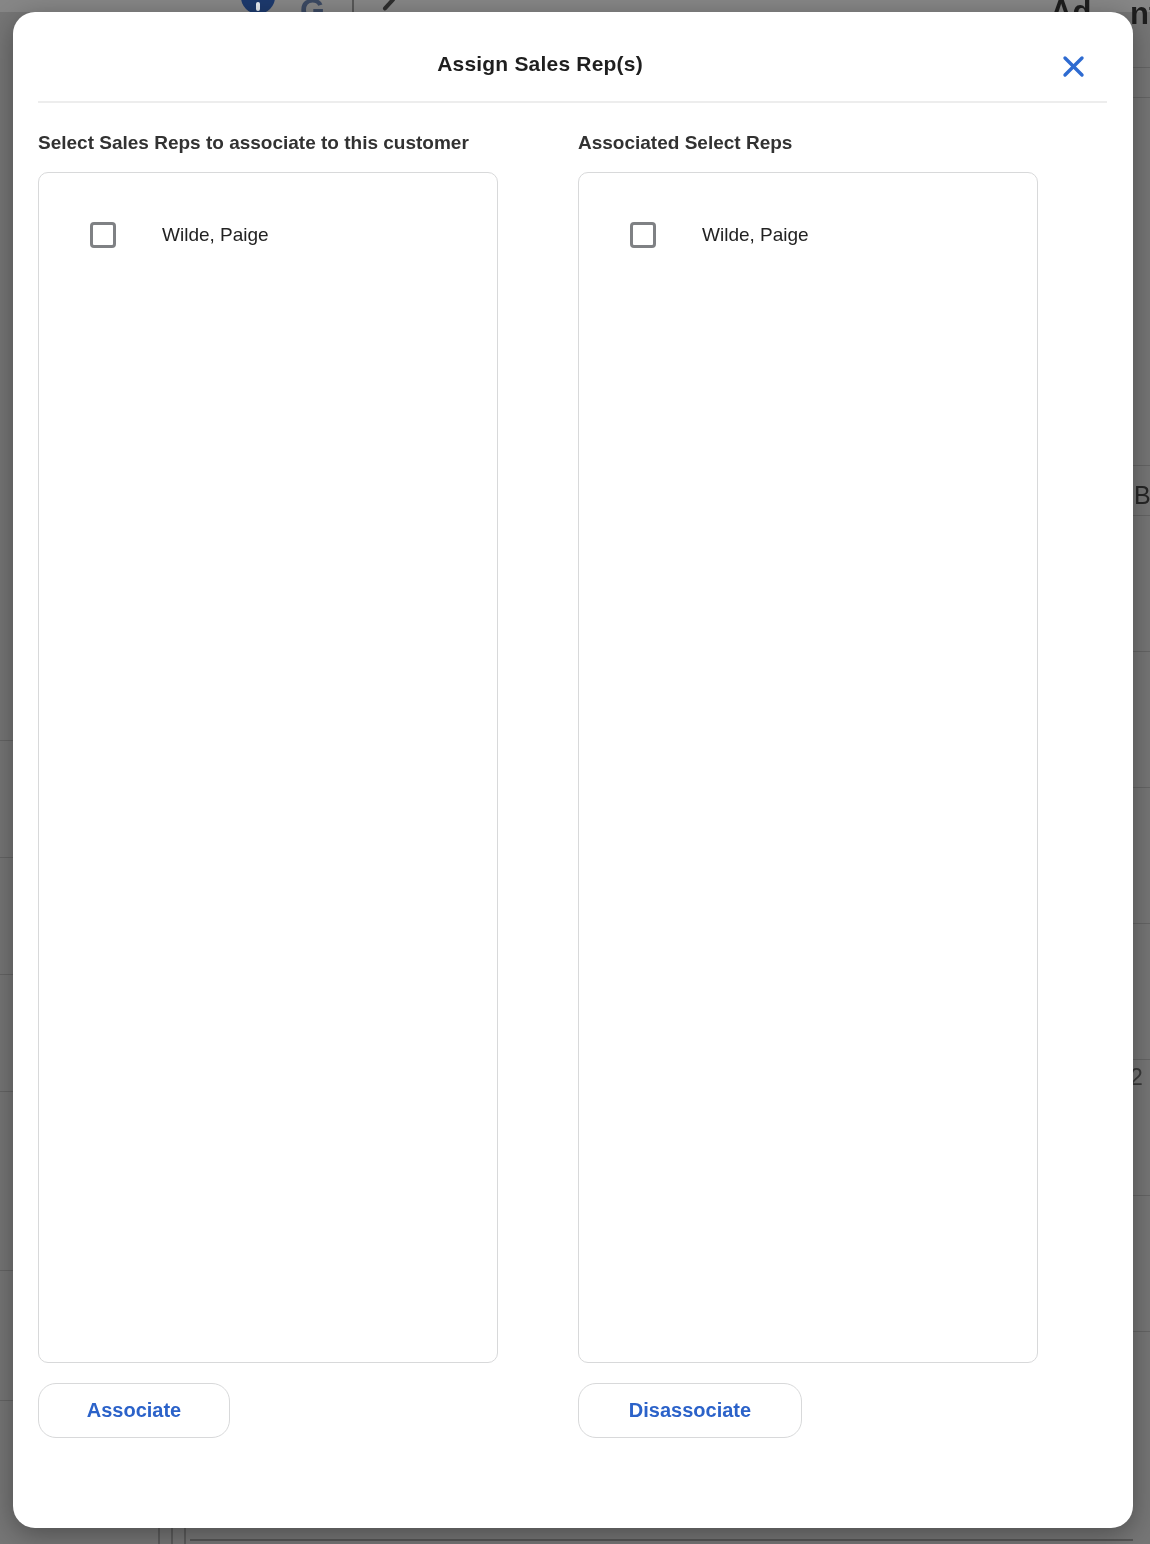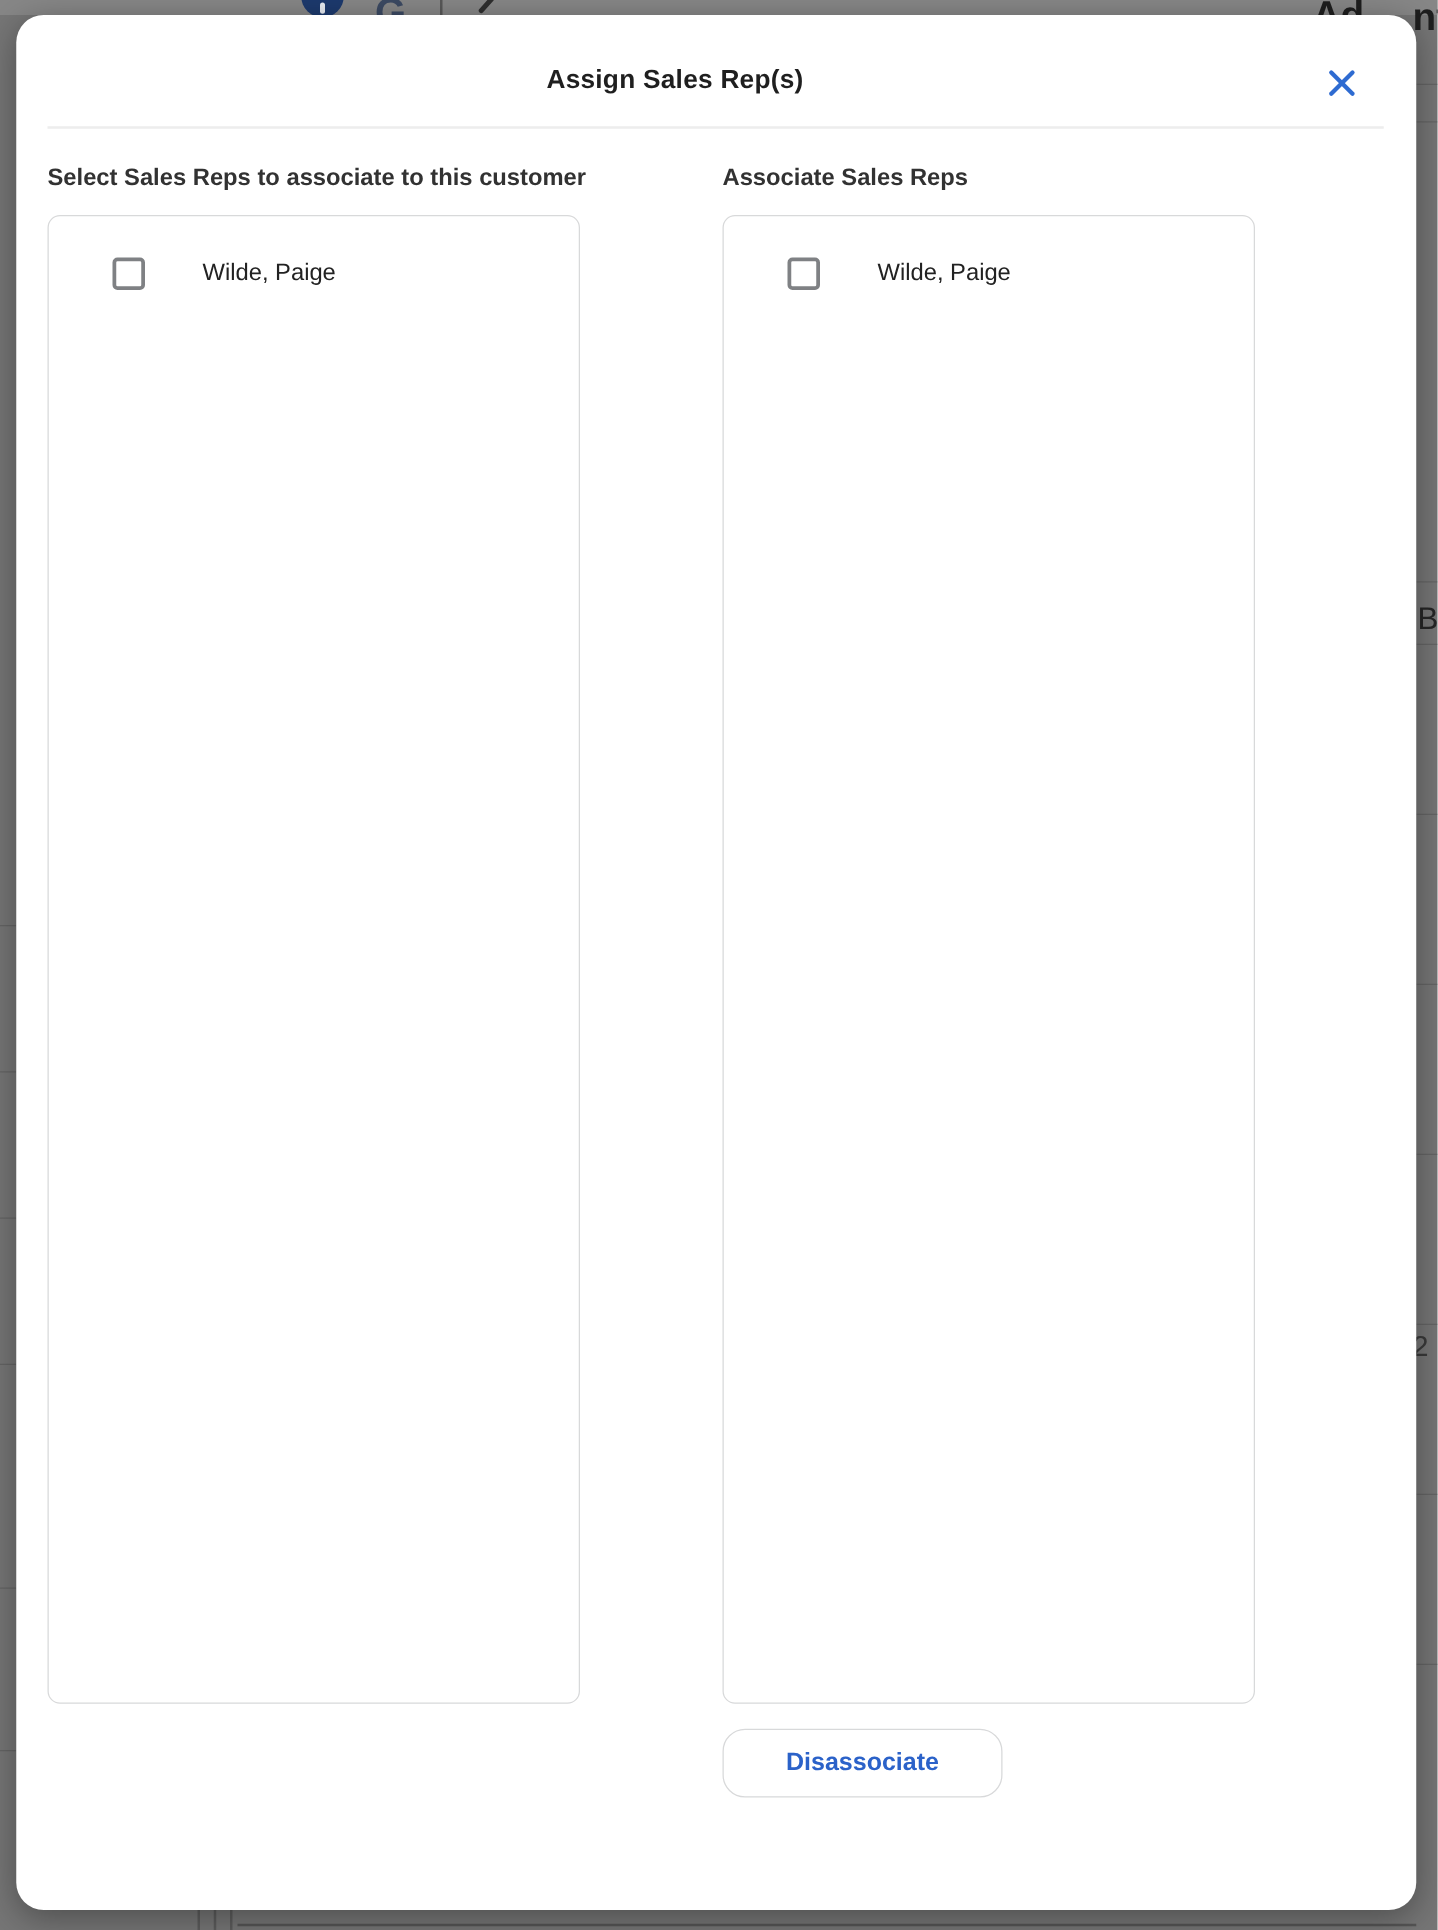--- a/index.html
+++ b/index.html
@@ -39,22 +39,22 @@
   }
   .close-btn{
     position:absolute;left:1036px;top:30px;width:48px;height:48px;cursor:pointer;
     display:flex;align-items:center;justify-content:center;background:none;border:none;padding:0;
   }
   .divider{position:absolute;left:25px;top:89px;width:1069px;height:2px;background:#ededed;}
   .section-label{position:absolute;top:120px;font-size:19px;font-weight:700;color:#323232;}
   .section-label.left{left:25px;}
   .section-label.right{left:565px;}
   .panel{
-    position:absolute;top:160px;width:426px;height:1191px;box-sizing:border-box;
-    border:1px solid #d8d9da;border-radius:10px;background:#fff;padding-top:14px;
+    position:absolute;top:160px;width:460px;height:1191px;box-sizing:border-box;
+    border:1px solid #d8d9da;border-radius:10px;background:#fff;padding-top:30px;
   }
   .panel.left{left:25px;}
   .panel.right{left:565px;}
   .rep-row{height:64px;display:flex;align-items:center;}
   .checkbox{
     width:26px;height:26px;box-sizing:border-box;margin-left:51px;flex:none;
     border:3px solid #7f8184;border-radius:4px;background:#fff;cursor:pointer;
   }
   .rep-name{margin-left:46px;font-size:19px;color:#222;}
   .pill-btn{
@@ -118,31 +118,32 @@
   <button class="close-btn" aria-label="Close">
     <svg width="23" height="23" viewBox="0 0 23 23">
       <line x1="3" y1="3" x2="20" y2="20" stroke="#2e6bd1" stroke-width="3.4" stroke-linecap="round"></line>
       <line x1="20" y1="3" x2="3" y2="20" stroke="#2e6bd1" stroke-width="3.4" stroke-linecap="round"></line>
     </svg>
   </button>
 
   <div class="divider"></div>
 
   <div class="section-label left">Select Sales Reps to associate to this customer</div>
-  <div class="section-label right">Associate Sales Reps</div>
+  <div class="section-label right">Associated Select Reps</div>
 
   <div class="panel left">
     <div class="rep-row">
       <div class="checkbox"></div>
       <div class="rep-name">Wilde, Paige</div>
     </div>
   </div>
 
   <div class="panel right">
     <div class="rep-row">
       <div class="checkbox"></div>
       <div class="rep-name">Wilde, Paige</div>
     </div>
   </div>
 
+  <button class="pill-btn associate">Associate</button>
   <button class="pill-btn disassociate">Disassociate</button>
 
 </div>
 
 </body></html>

